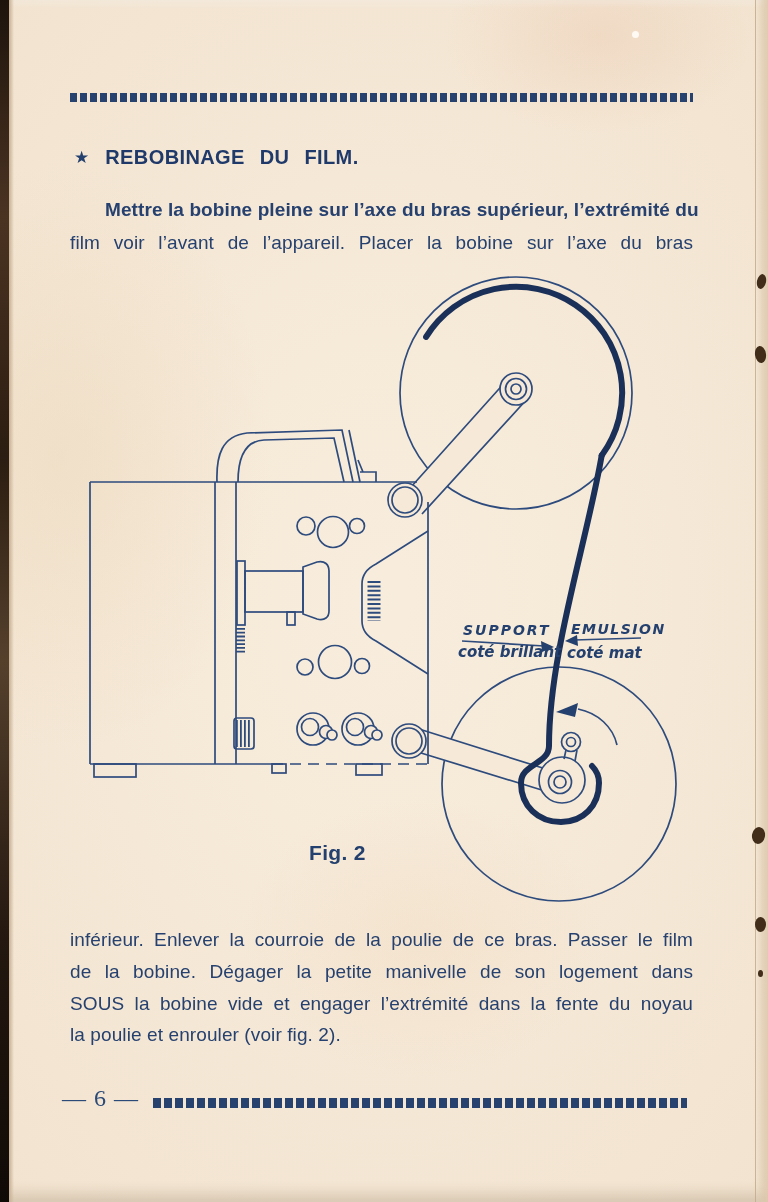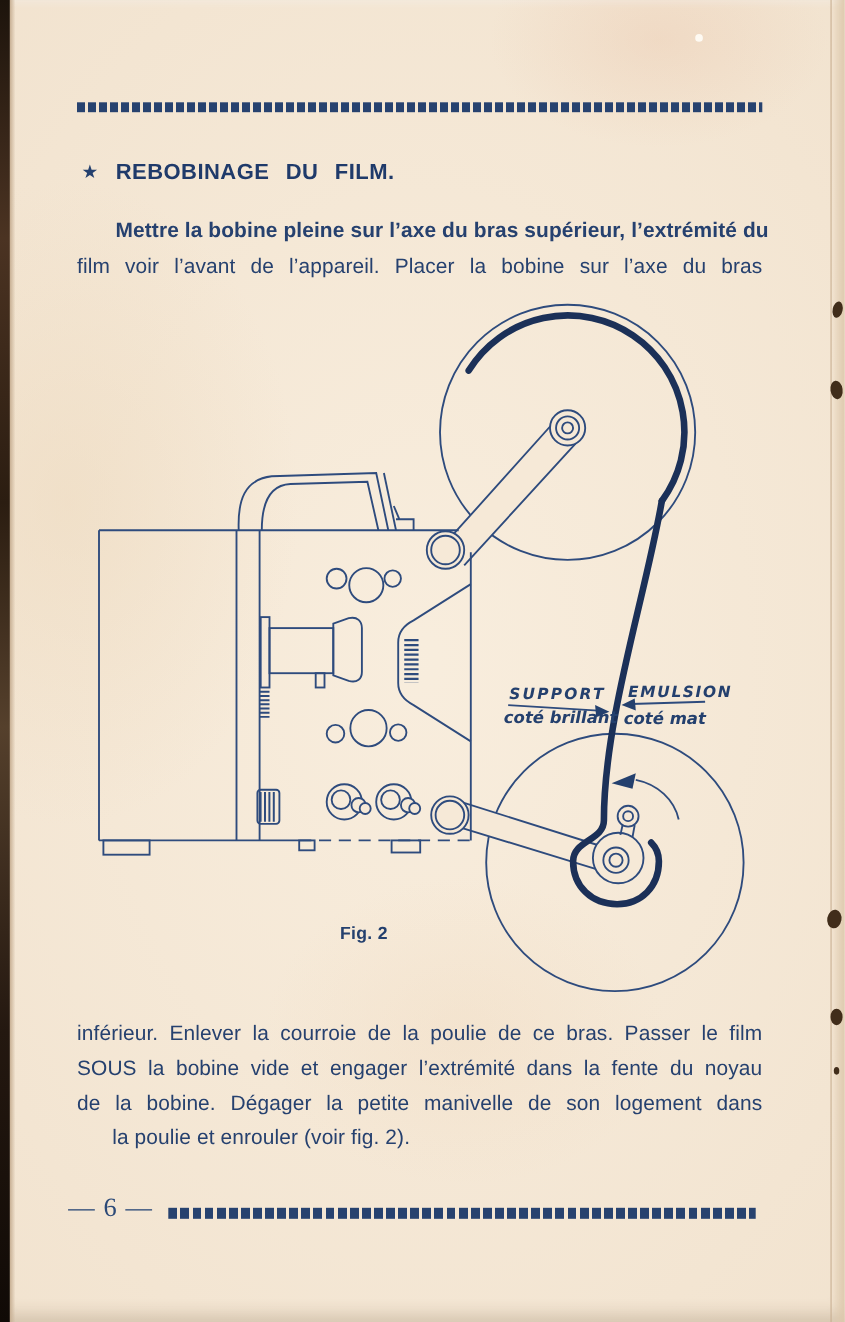--- a/index.html
+++ b/index.html
@@ -50,23 +50,23 @@
   .para{position:absolute;left:70px;width:623px;font-size:19px;color:#26416f;}
   .para .line{
     text-align:justify;text-align-last:justify;text-justify:inter-word;
     white-space:nowrap;height:33px;line-height:26px;letter-spacing:.1px;
   }
   .para-top{top:197px;}
   .para-top .line{height:33px;}
   .para-bottom{top:927px;}
   .para-bottom .line{height:31.8px;}
   .line.indent{padding-left:35px;width:588px;font-weight:bold;}
-  .line.last{text-align-last:left;margin-left:32px;}
+  .line.last{text-align-last:left;}
   .fig-caption{
-    position:absolute;left:309px;top:841px;font-size:16px;font-weight:bold;color:#24406e;
+    position:absolute;left:309px;top:841px;font-size:21px;font-weight:bold;color:#24406e;
     letter-spacing:.3px;
   }
   .footer-pageno{
     position:absolute;left:62px;top:1085px;font-family:"Liberation Serif",serif;
     font-size:24px;color:#2c4a78;letter-spacing:1px;
   }
   svg.figure{position:absolute;left:0;top:0;}
   svg .thin{stroke:#2e4b7d;stroke-width:1.7;fill:none;}
   svg .paperfill{fill:#f6e9d7;stroke:none;}
   svg .film{stroke:#1b3058;stroke-width:6;fill:none;stroke-linecap:round;}
@@ -221,20 +221,20 @@
       <text x="458" y="657" font-size="15" font-weight="bold">coté brillant</text>
       <text x="571" y="634" font-size="14" letter-spacing="1.5" font-weight="bold">EMULSION</text>
       <text x="567" y="658" font-size="15" font-weight="bold">coté mat</text>
     </g>
   </svg>
 
   <div class="fig-caption">Fig. 2</div>
 
   <div class="para para-bottom">
     <div class="line">inférieur. Enlever la courroie de la poulie de ce bras. Passer le film</div>
+    <div class="line">de la bobine. Dégager la petite manivelle de son logement dans</div>
     <div class="line">SOUS la bobine vide et engager l’extrémité dans la fente du noyau</div>
-    <div class="line">de la bobine. Dégager la petite manivelle de son logement dans</div>
     <div class="line last">la poulie et enrouler (voir fig. 2).</div>
   </div>
 
   <div class="footer-pageno">— 6 —</div>
   <div class="dotted-rule rule-footer"></div>
 </div>
 
 </body></html>

